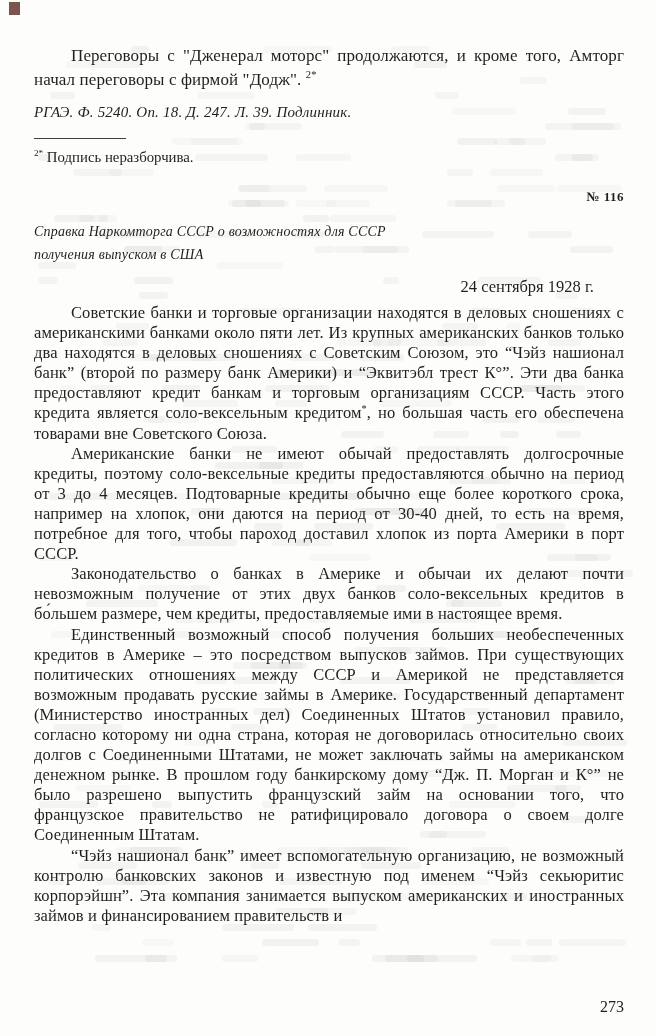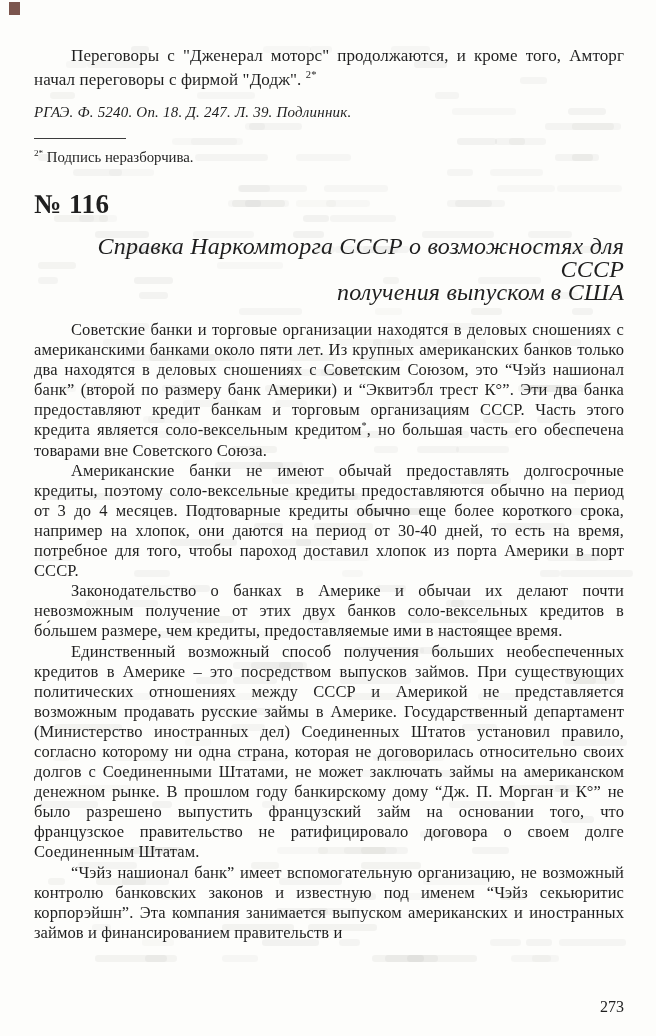--- a/index.html
+++ b/index.html
@@ -45,29 +45,29 @@
   }
   .footnote {
     margin: 9px 0 0 0;
     font-size: 14.8px;
     line-height: 19px;
   }
   .footnote + .footnote { margin-top: 4px; }
   .fn-italic span { font-style: italic; }
   .doc-number {
     margin: 22px 0 0 0;
-    text-align: left;
-    font-size: 27px;
+    text-align: right;
+    font-size: 13px;
     font-weight: bold;
     letter-spacing: 0.5px;
   }
   .doc-title {
-    margin: 15px 0 16px 0;
-    text-align: right;
-    font-size: 24px;
+    margin: 15px 0 5px 0;
+    text-align: left;
+    font-size: 14px;
     font-style: italic;
     font-weight: normal;
     line-height: 23px;
     letter-spacing: 0.2px;
   }
   .doc-date {
     margin: 11px 30px 0 0;
     text-align: right;
     font-size: 16.5px;
   }
@@ -348,20 +348,21 @@
 
     <div class="fn-rule"></div>
 
 
     <p class="footnote"><sup class="sup">2*</sup> <span>Подпись неразборчива.</span></p>
 
     <h2 class="doc-number">№ 116</h2>
 
     <h3 class="doc-title"><span>Справка Наркомторга СССР о возможностях для СССР</span><br><span>получения выпуском в США</span></h3>
 
+    <p class="doc-date">24 сентября 1928 г.</p>
 
     <p class="para"><span>Советские банки и торговые организации находятся в деловых сношениях с американскими банками около пяти лет. Из крупных американских банков только два находятся в деловых сношениях с Советским Союзом, это “Чэйз нашионал банк” (второй по размеру банк Америки) и “Эквитэбл трест К°”. Эти два банка предоставляют кредит банкам и торговым организациям СССР. Часть этого кредита является соло-вексельным кредитом</span><sup class="sup">*</sup><span>, но большая часть его обеспечена товарами вне Советского Союза.</span></p>
 
     <p class="para">Американские банки не имеют обычай предоставлять долгосрочные кредиты, поэтому соло-вексельные кредиты предоставляются обычно на период от 3 до 4 месяцев. Подтоварные кредиты обычно еще более короткого срока, например на хлопок, они даются на период от 30-40 дней, то есть на время, потребное для того, чтобы пароход доставил хлопок из порта Америки в порт СССР.</p>
 
     <p class="para">Законодательство о банках в Америке и обычаи их делают почти невозможным получение от этих двух банков соло-вексельных кредитов в бо́льшем размере, чем кредиты, предоставляемые ими в настоящее время.</p>
 
     <p class="para">Единственный возможный способ получения больших необеспеченных кредитов в Америке – это посредством выпусков займов. При существующих политических отношениях между СССР и Америкой не представляется возможным продавать русские займы в Америке. Государственный департамент (Министерство иностранных дел) Соединенных Штатов установил правило, согласно которому ни одна страна, которая не договорилась относительно своих долгов с Соединенными Штатами, не может заключать займы на американском денежном рынке. В прошлом году банкирскому дому “Дж. П. Морган и К°” не было разрешено выпустить французский займ на основании того, что французское правительство не ратифицировало договора о своем долге Соединенным Штатам.</p>
 
     <p class="para">“Чэйз нашионал банк” имеет вспомогательную организацию, не возможный контролю банковских законов и известную под именем “Чэйз секьюритис корпорэйшн”. Эта компания занимается выпуском американских и иностранных займов и финансированием правительств и</p>

